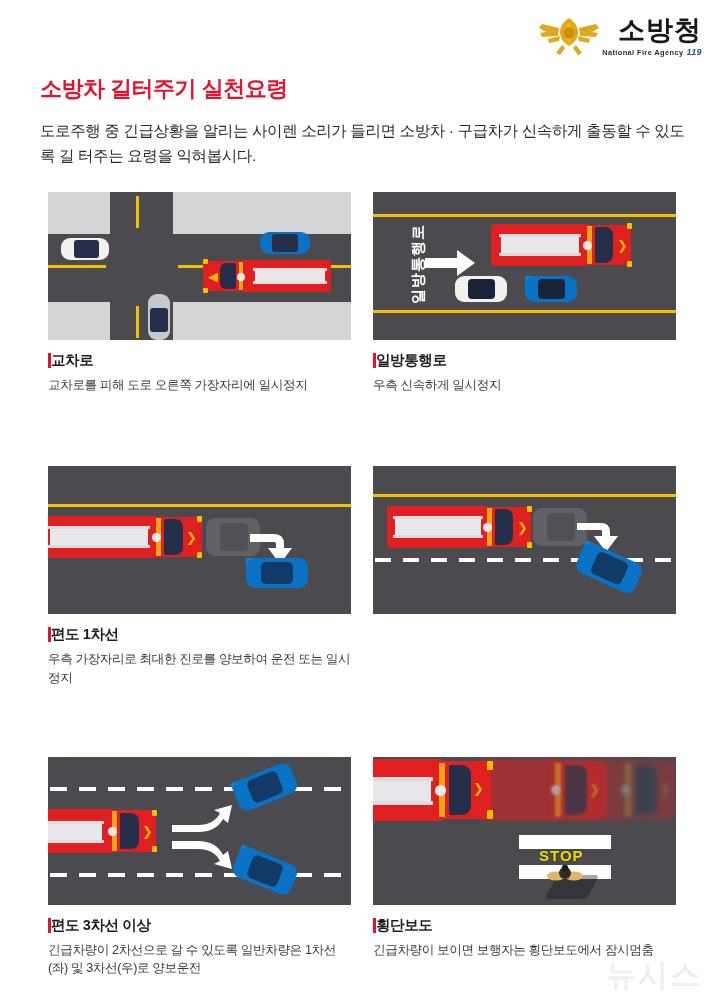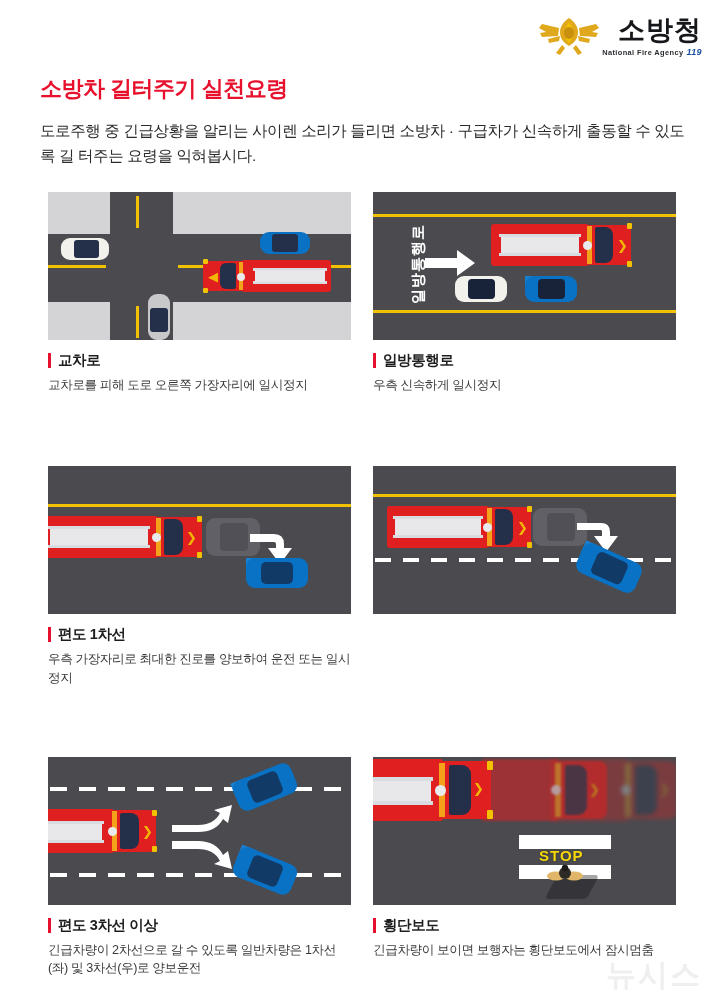--- a/index.html
+++ b/index.html
@@ -24,21 +24,21 @@
            color:#e8112d; letter-spacing:-0.5px; }
   .intro { position:absolute; left:40px; top:118px; width:652px; font-size:15.5px;
            color:#2b2b2b; line-height:1.62; letter-spacing:-0.4px; }
 
   
   .grid { position:absolute; left:48px; top:192px; width:628px; }
   .row { display:flex; gap:22px; }
   .cell { width:303px; }
   .figure { width:303px; height:148px; background:#4a4a4f; position:relative; overflow:hidden; }
 
-  .cap-head { margin-top:11px; display:flex; align-items:center; gap:7px; }
+  .cap-head { margin-top:11px; display:flex; align-items:center; }
   .cap-bar { width:3px; height:15px; background:#e8112d; display:block; }
   .cap-title { font-size:14.5px; font-weight:bold; color:#1d1d1d; letter-spacing:-0.4px; }
   .cap-body { margin-top:6px; font-size:12.6px; color:#3a3a3a; line-height:1.45; letter-spacing:-0.4px; }
   .cap-note { margin-top:4px; font-size:10.3px; color:#5b5b5b; letter-spacing:-0.5px; }
 
   .sp-h1 { height:72px; }
   .sp-h2 { height:70px; }
 
   
   .road { position:absolute; inset:0; background:#4a4a4f; }

